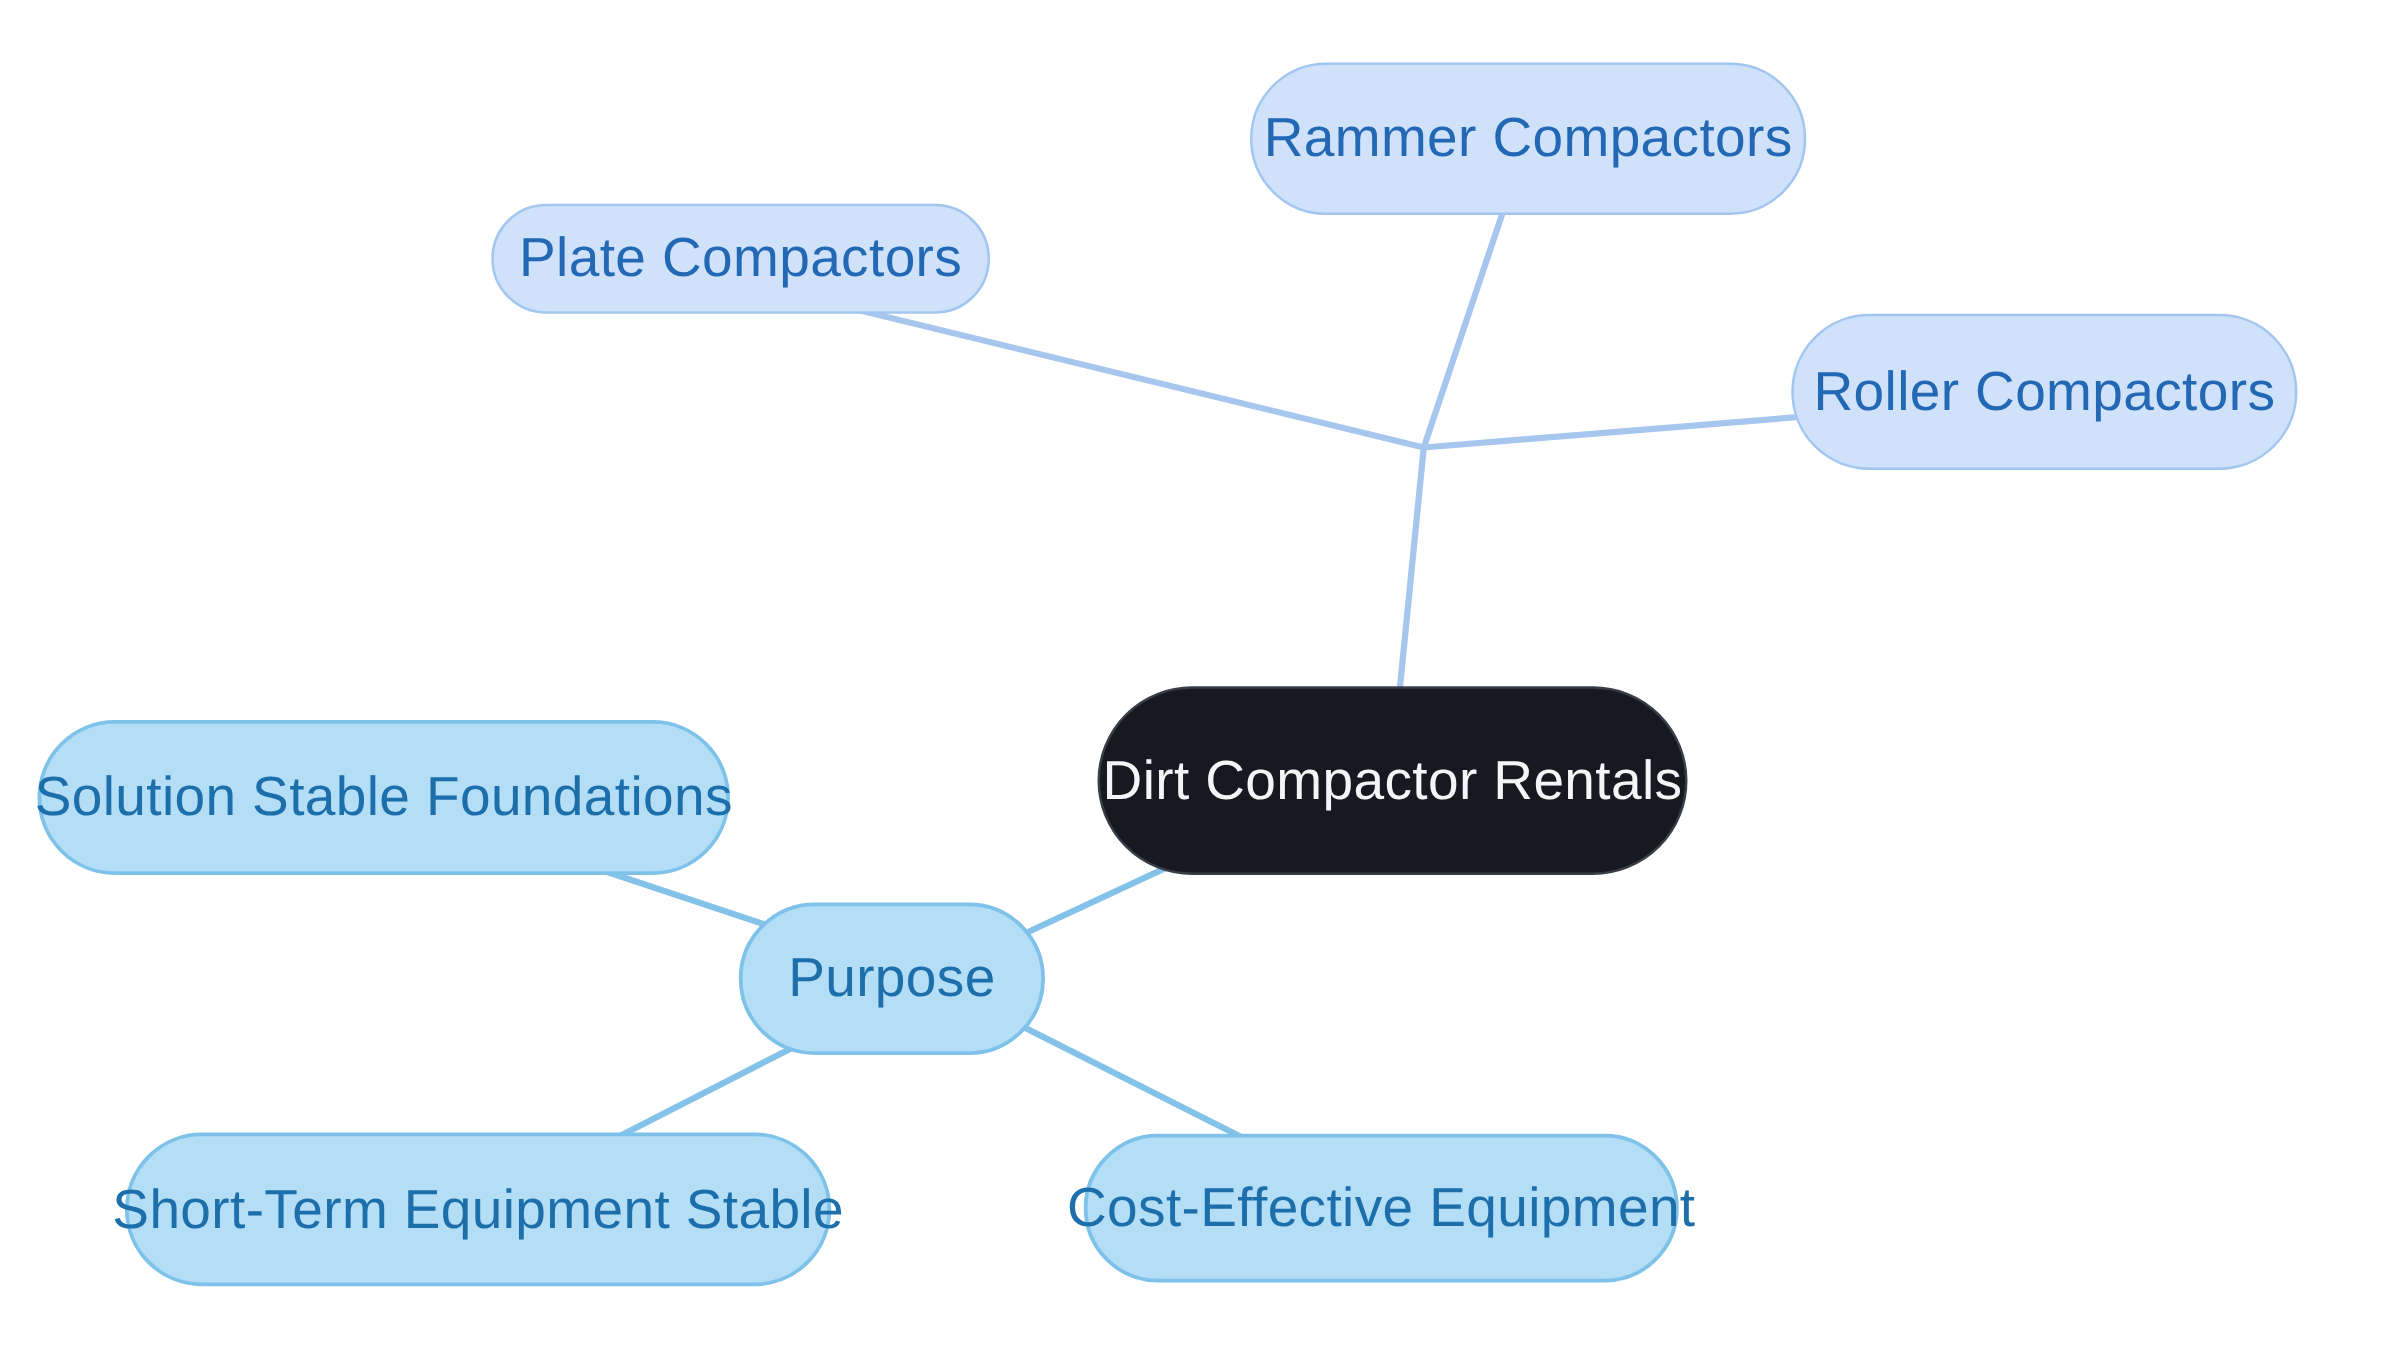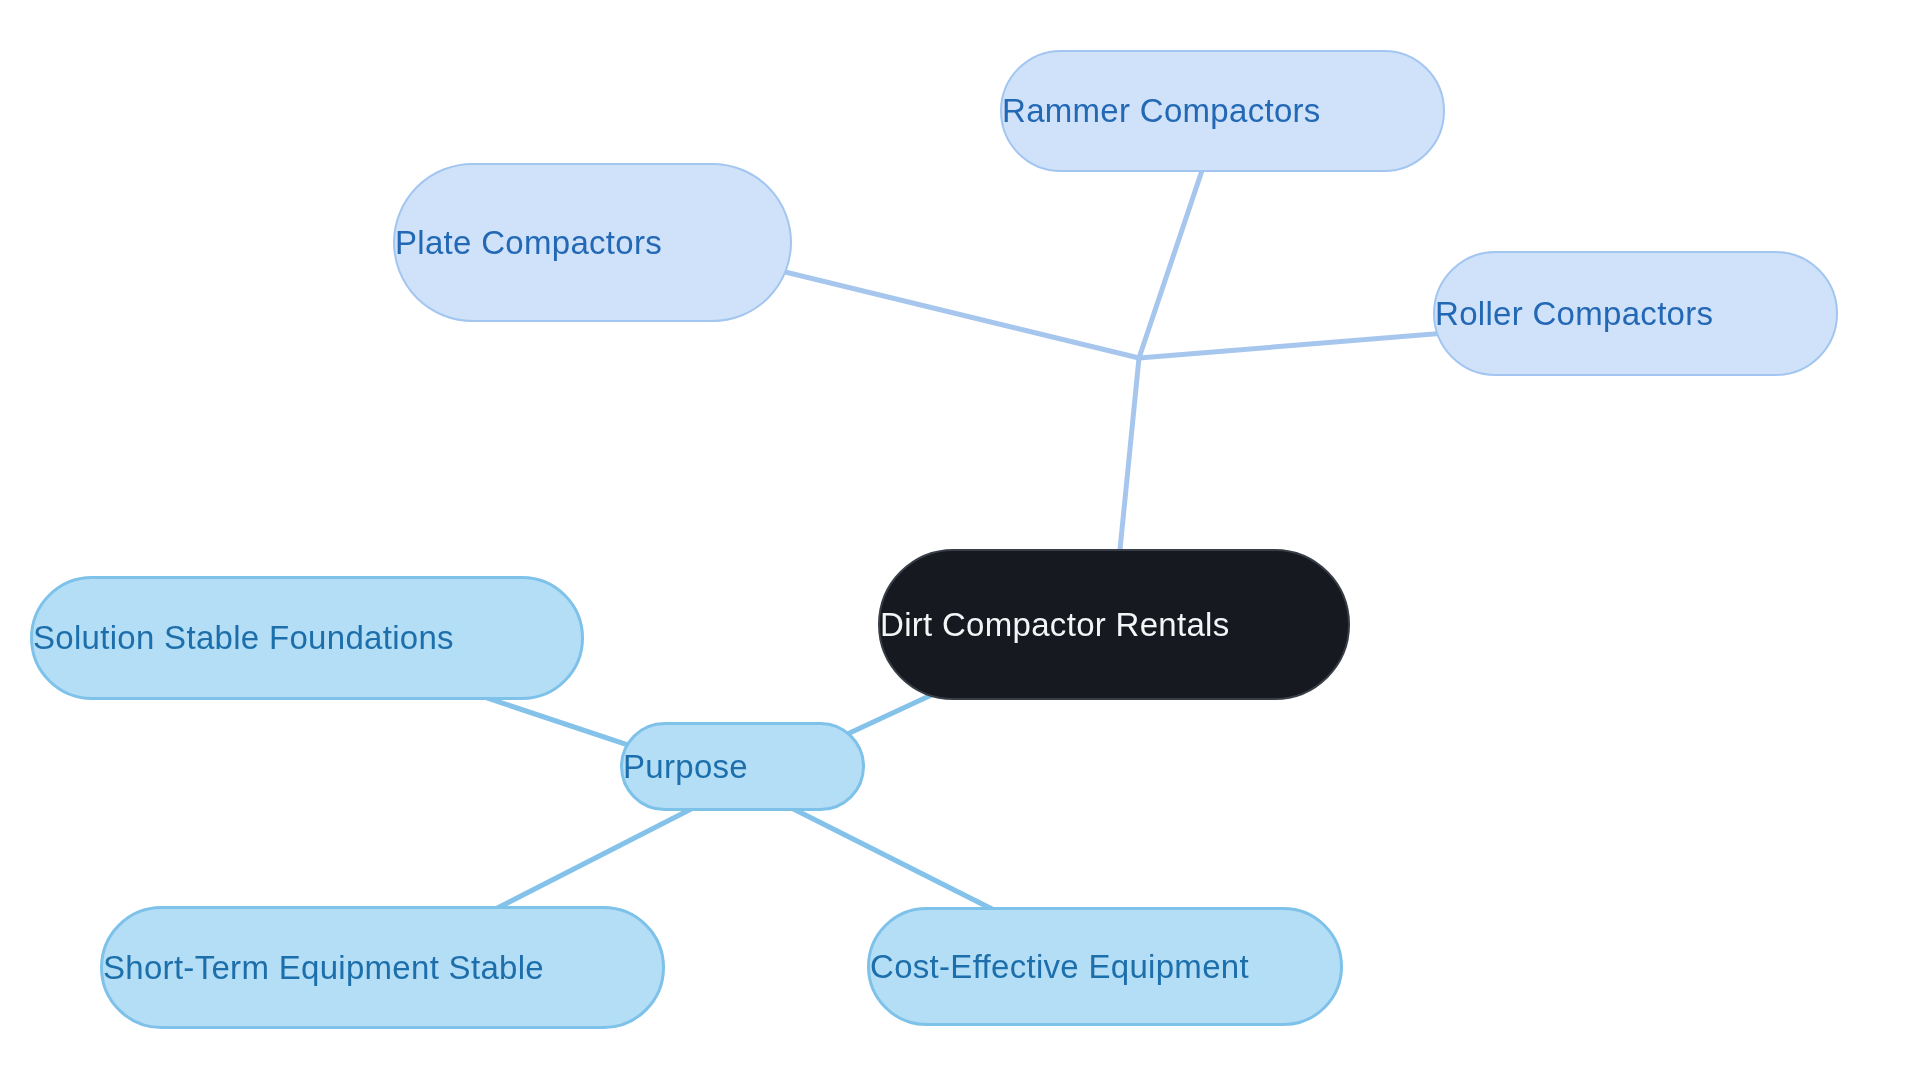--- a/index.html
+++ b/index.html
@@ -23,24 +23,24 @@
     z-index: 0;
   }
   .edge-b1 { stroke: var(--b1_line); stroke-width: 5; stroke-linecap: round; }
   .edge-b2 { stroke: var(--b2_line); stroke-width: 5; stroke-linecap: round; }
 
   .node {
     position: absolute;
     z-index: 1;
     display: flex;
     align-items: center;
-    justify-content: flex-start;
+    justify-content: center;
     border-radius: 999px;
     box-sizing: border-box;
-    font-size: 33px;
+    font-size: 44px;
     letter-spacing: 0.3px;
     white-space: nowrap;
     cursor: pointer;
     user-select: none;
   }
   .node-root {
     background: var(--root_fill);
     border: 2px solid var(--root_border);
     color: var(--root_text);
   }
@@ -52,24 +52,24 @@
   .node-b2 {
     background: var(--b2_fill);
     border: 3px solid var(--b2_border);
     color: var(--b2_text);
   }
 
   
   #n-central  { left: 878px;  top: 549px; width: 472px; height: 151px; }
   #n-types    { left: 915px;  top: 297px; width: 448px; height: 123px; }
   #n-rammer   { left: 1000px; top: 50px;  width: 445px; height: 122px; }
-  #n-plate    { left: 393px;  top: 163px; width: 399px; height: 159px; }
+  #n-plate    { left: 393px;  top: 163px; width: 399px; height: 88px; }
   #n-roller   { left: 1433px; top: 251px; width: 405px; height: 125px; }
   #n-creating { left: 30px;   top: 576px; width: 554px; height: 124px; }
-  #n-purpose  { left: 620px;  top: 722px; width: 245px; height: 89px; }
+  #n-purpose  { left: 591px;  top: 722px; width: 245px; height: 122px; }
   #n-short    { left: 100px;  top: 906px; width: 565px; height: 123px; }
   #n-cost     { left: 867px;  top: 907px; width: 476px; height: 119px; }
 </style>
 </head>
 <body>
 
 <div id="canvas">
 
   <svg id="edges" viewBox="0 0 1920 1083" xmlns="http://www.w3.org/2000/svg">
     <line class="edge-b1" x1="1114" y1="610" x2="1139" y2="358"></line>

